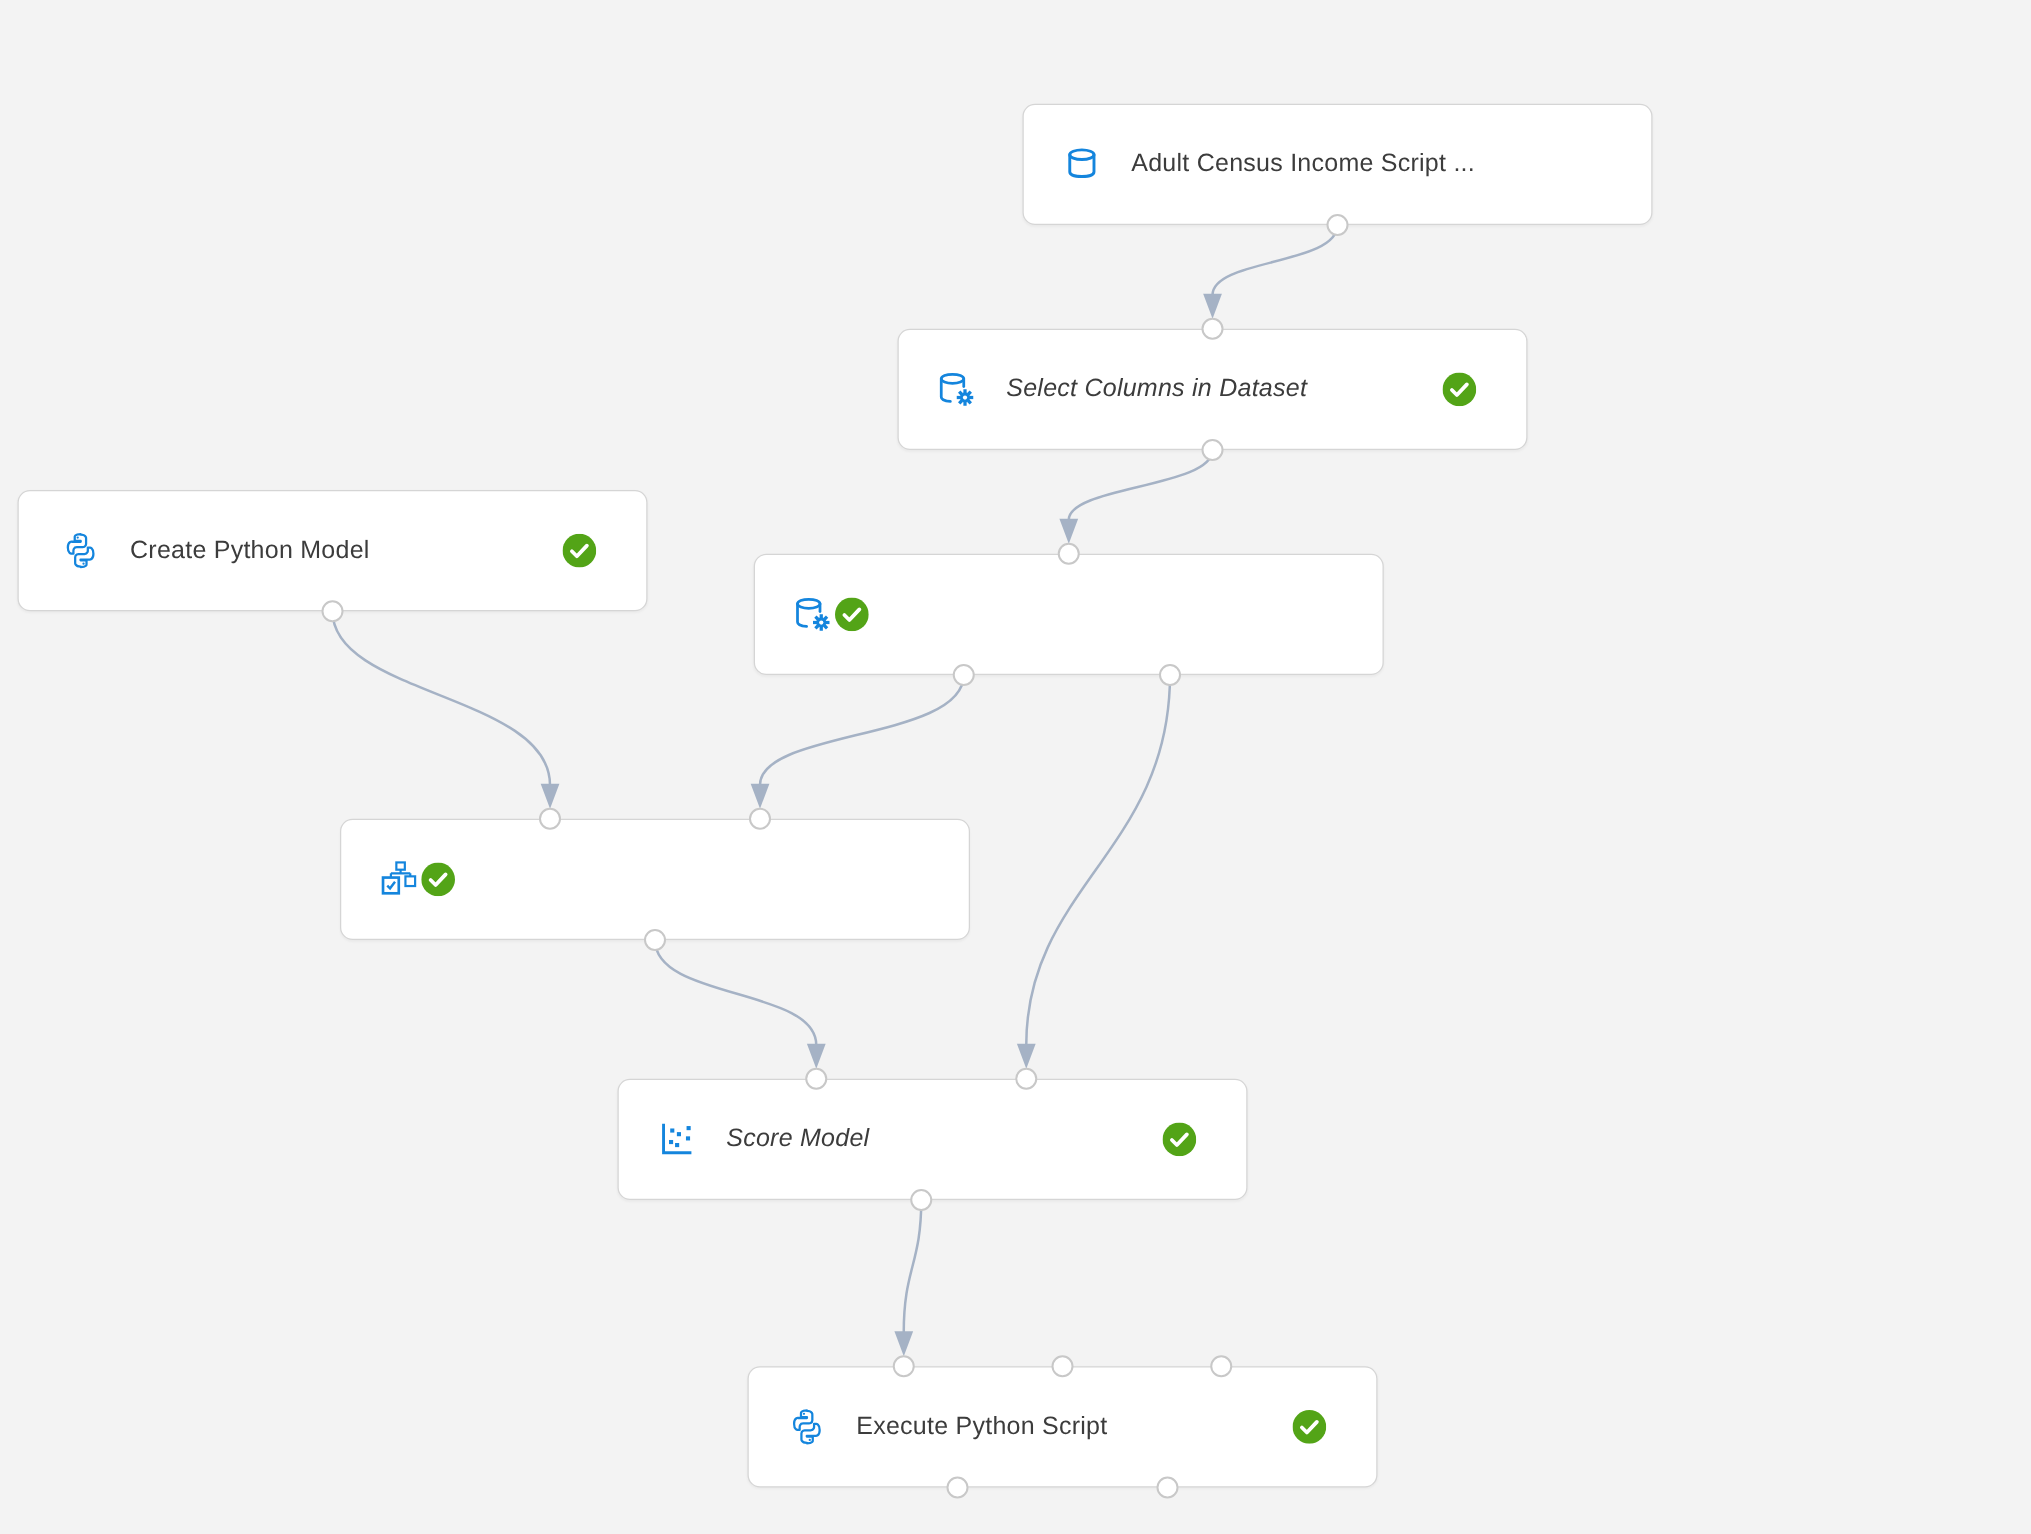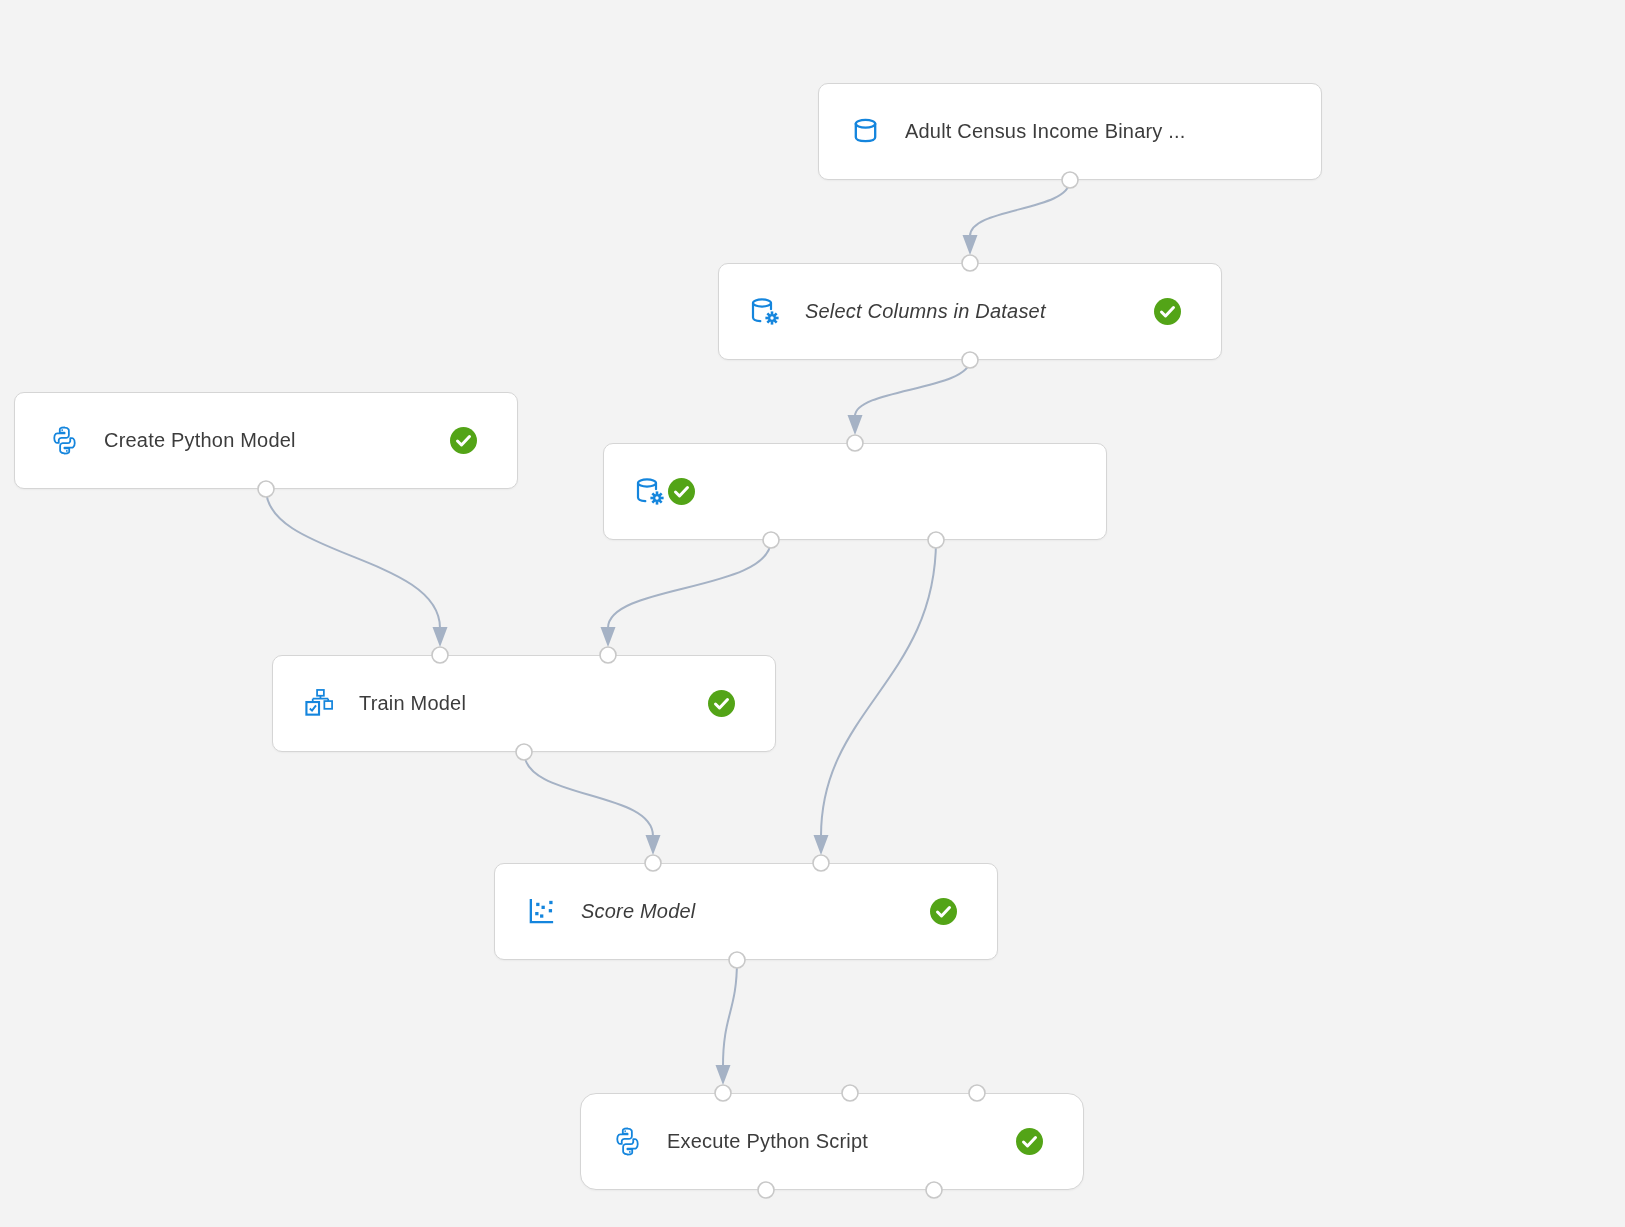--- a/index.html
+++ b/index.html
@@ -52,21 +52,21 @@
 
 <div id="canvas">
 
   <div class="node" style="left:818px; top:83px;">
     <span class="module-icon">
       <svg viewBox="0 0 32 32" width="31" height="31">
         <ellipse class="icon-stroke" cx="16" cy="8" rx="10" ry="4" stroke-width="2.4"></ellipse>
         <path class="icon-stroke" d="M6,8 V22 c0,2.6 4.5,4 10,4 s10,-1.4 10,-4 V8" stroke-width="2.4" stroke-linecap="round"></path>
       </svg>
     </span>
-    <span class="node-label">Adult Census Income Binary ...</span>
+    <span class="node-label">Adult Census Income Script ...</span>
   </div>
 
   <div class="node" style="left:718px; top:263px;font-style:italic;">
     <span class="module-icon">
       <svg viewBox="0 0 32 32" width="32" height="32">
         <ellipse class="icon-stroke" cx="13" cy="7" rx="9" ry="3.6" stroke-width="2.2"></ellipse>
         <path class="icon-stroke" d="M4,7 V21.5 c0,1.9 3.2,3.3 7.3,3.6" stroke-width="2.2" stroke-linecap="round"></path>
         <path class="icon-stroke" d="M22,7 v6.2" stroke-width="2.2" stroke-linecap="round"></path>
         <g transform="translate(23,22)">
           <circle r="7.6" fill="#ffffff"></circle>
@@ -146,21 +146,20 @@
   <div class="node" style="left:272px; top:655px;">
     <span class="module-icon">
       <svg viewBox="0 0 32 32" width="31" height="31">
         <rect class="icon-stroke" x="13.5" y="2" width="7" height="6" stroke-width="1.8"></rect>
         <path class="icon-stroke" d="M17,8 v3 M9,11 h16 M9,11 v3.5 M25,11 v2.5" stroke-width="1.8"></path>
         <rect class="icon-stroke" x="2.5" y="14.5" width="13" height="13" stroke-width="2.2"></rect>
         <polyline class="icon-stroke" points="6,21.2 8.3,23.4 12.4,18" stroke-width="2"></polyline>
         <rect class="icon-stroke" x="21" y="13.5" width="8" height="8" stroke-width="1.8"></rect>
       </svg>
     </span>
-    <span class="node-label">Train Model</span>
     <span class="status-badge">
       <svg viewBox="0 0 27 27" width="27" height="27">
         <circle class="badge-circle" cx="13.5" cy="13.5" r="13.5"></circle>
         <polyline class="badge-check" points="7.5,14 11.5,18 19.5,9.5"></polyline>
       </svg>
     </span>
   </div>
 
   <div class="node" style="left:494px; top:863px;font-style:italic;">
     <span class="module-icon">
@@ -178,21 +177,21 @@
     </span>
     <span class="node-label">Score Model</span>
     <span class="status-badge">
       <svg viewBox="0 0 27 27" width="27" height="27">
         <circle class="badge-circle" cx="13.5" cy="13.5" r="13.5"></circle>
         <polyline class="badge-check" points="7.5,14 11.5,18 19.5,9.5"></polyline>
       </svg>
     </span>
   </div>
 
-  <div class="node" style="left:580px; top:1093px;border-radius:16px;">
+  <div class="node" style="left:598px; top:1093px;">
     <span class="module-icon">
       <svg viewBox="0 0 24 24" width="31" height="31">
         <path class="icon-stroke" stroke-width="1.4" stroke-linejoin="round" d="M12,1.8 c-3.9,0 -3.65,1.7 -3.65,1.7 l0,2.5 l3.7,0 l0,0.5 l-5.5,0 c0,0 -2.47,-0.28 -2.47,3.6 c0,3.9 2.16,3.76 2.16,3.76 l1.3,0 l0,-1.8 c0,0 -0.07,-2.16 2.13,-2.16 l3.65,0 c0,0 2.06,0.03 2.06,-1.99 l0,-3.35 c0,0 0.31,-2.46 -3.38,-2.46 z"></path>
         <path class="icon-stroke" stroke-width="1.4" stroke-linejoin="round" d="M12,22.2 c3.9,0 3.65,-1.7 3.65,-1.7 l0,-2.5 l-3.7,0 l0,-0.5 l5.5,0 c0,0 2.47,0.28 2.47,-3.6 c0,-3.9 -2.16,-3.76 -2.16,-3.76 l-1.3,0 l0,1.8 c0,0 0.07,2.16 -2.13,2.16 l-3.65,0 c0,0 -2.06,-0.03 -2.06,1.99 l0,3.35 c0,0 -0.31,2.46 3.38,2.46 z"></path>
         <circle class="icon-fill" cx="10.2" cy="3.9" r="0.7"></circle>
         <circle class="icon-fill" cx="13.8" cy="20.1" r="0.7"></circle>
       </svg>
     </span>
     <span class="node-label">Execute Python Script</span>
     <span class="status-badge">

